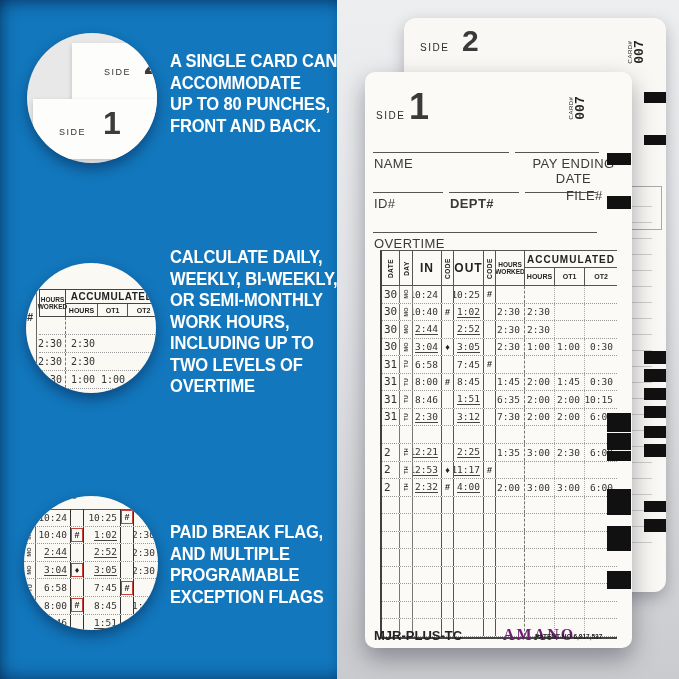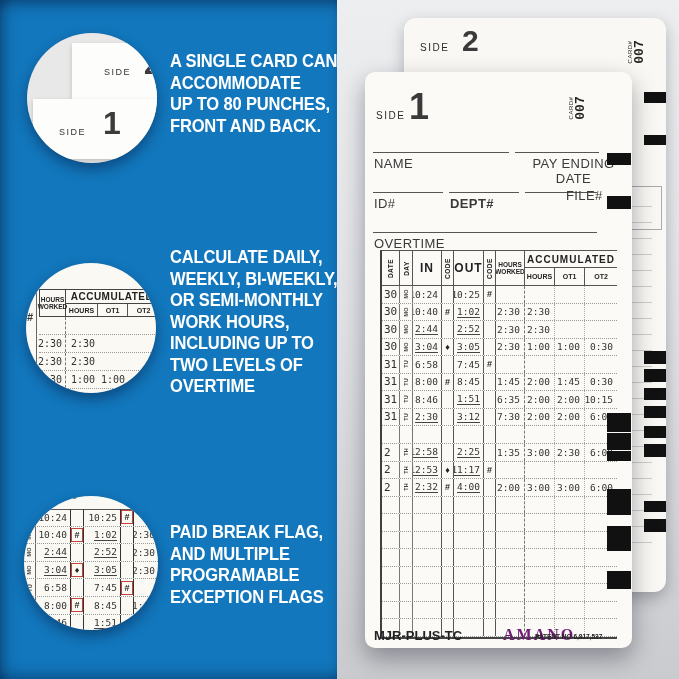--- a/index.html
+++ b/index.html
@@ -366,21 +366,21 @@
           <div class="cell c-a"></div>
           <div class="cell c-o1"></div>
           <div class="cell c-o2"></div>
         </div>
         <div class="tc-row">
           <div class="cell c-date">2</div>
           <div class="cell c-day">
             <span>TH</span>
           </div>
           <div class="cell c-in">
-            <span class="u">12:58</span>
+            <span class="u">12:21</span>
           </div>
           <div class="cell c-code"></div>
           <div class="cell c-out">
             <span class="u">2:25</span>
           </div>
           <div class="cell c-code"></div>
           <div class="cell c-w">1:35</div>
           <div class="cell c-a">3:00</div>
           <div class="cell c-o1">2:30</div>
           <div class="cell c-o2">6:00</div>

